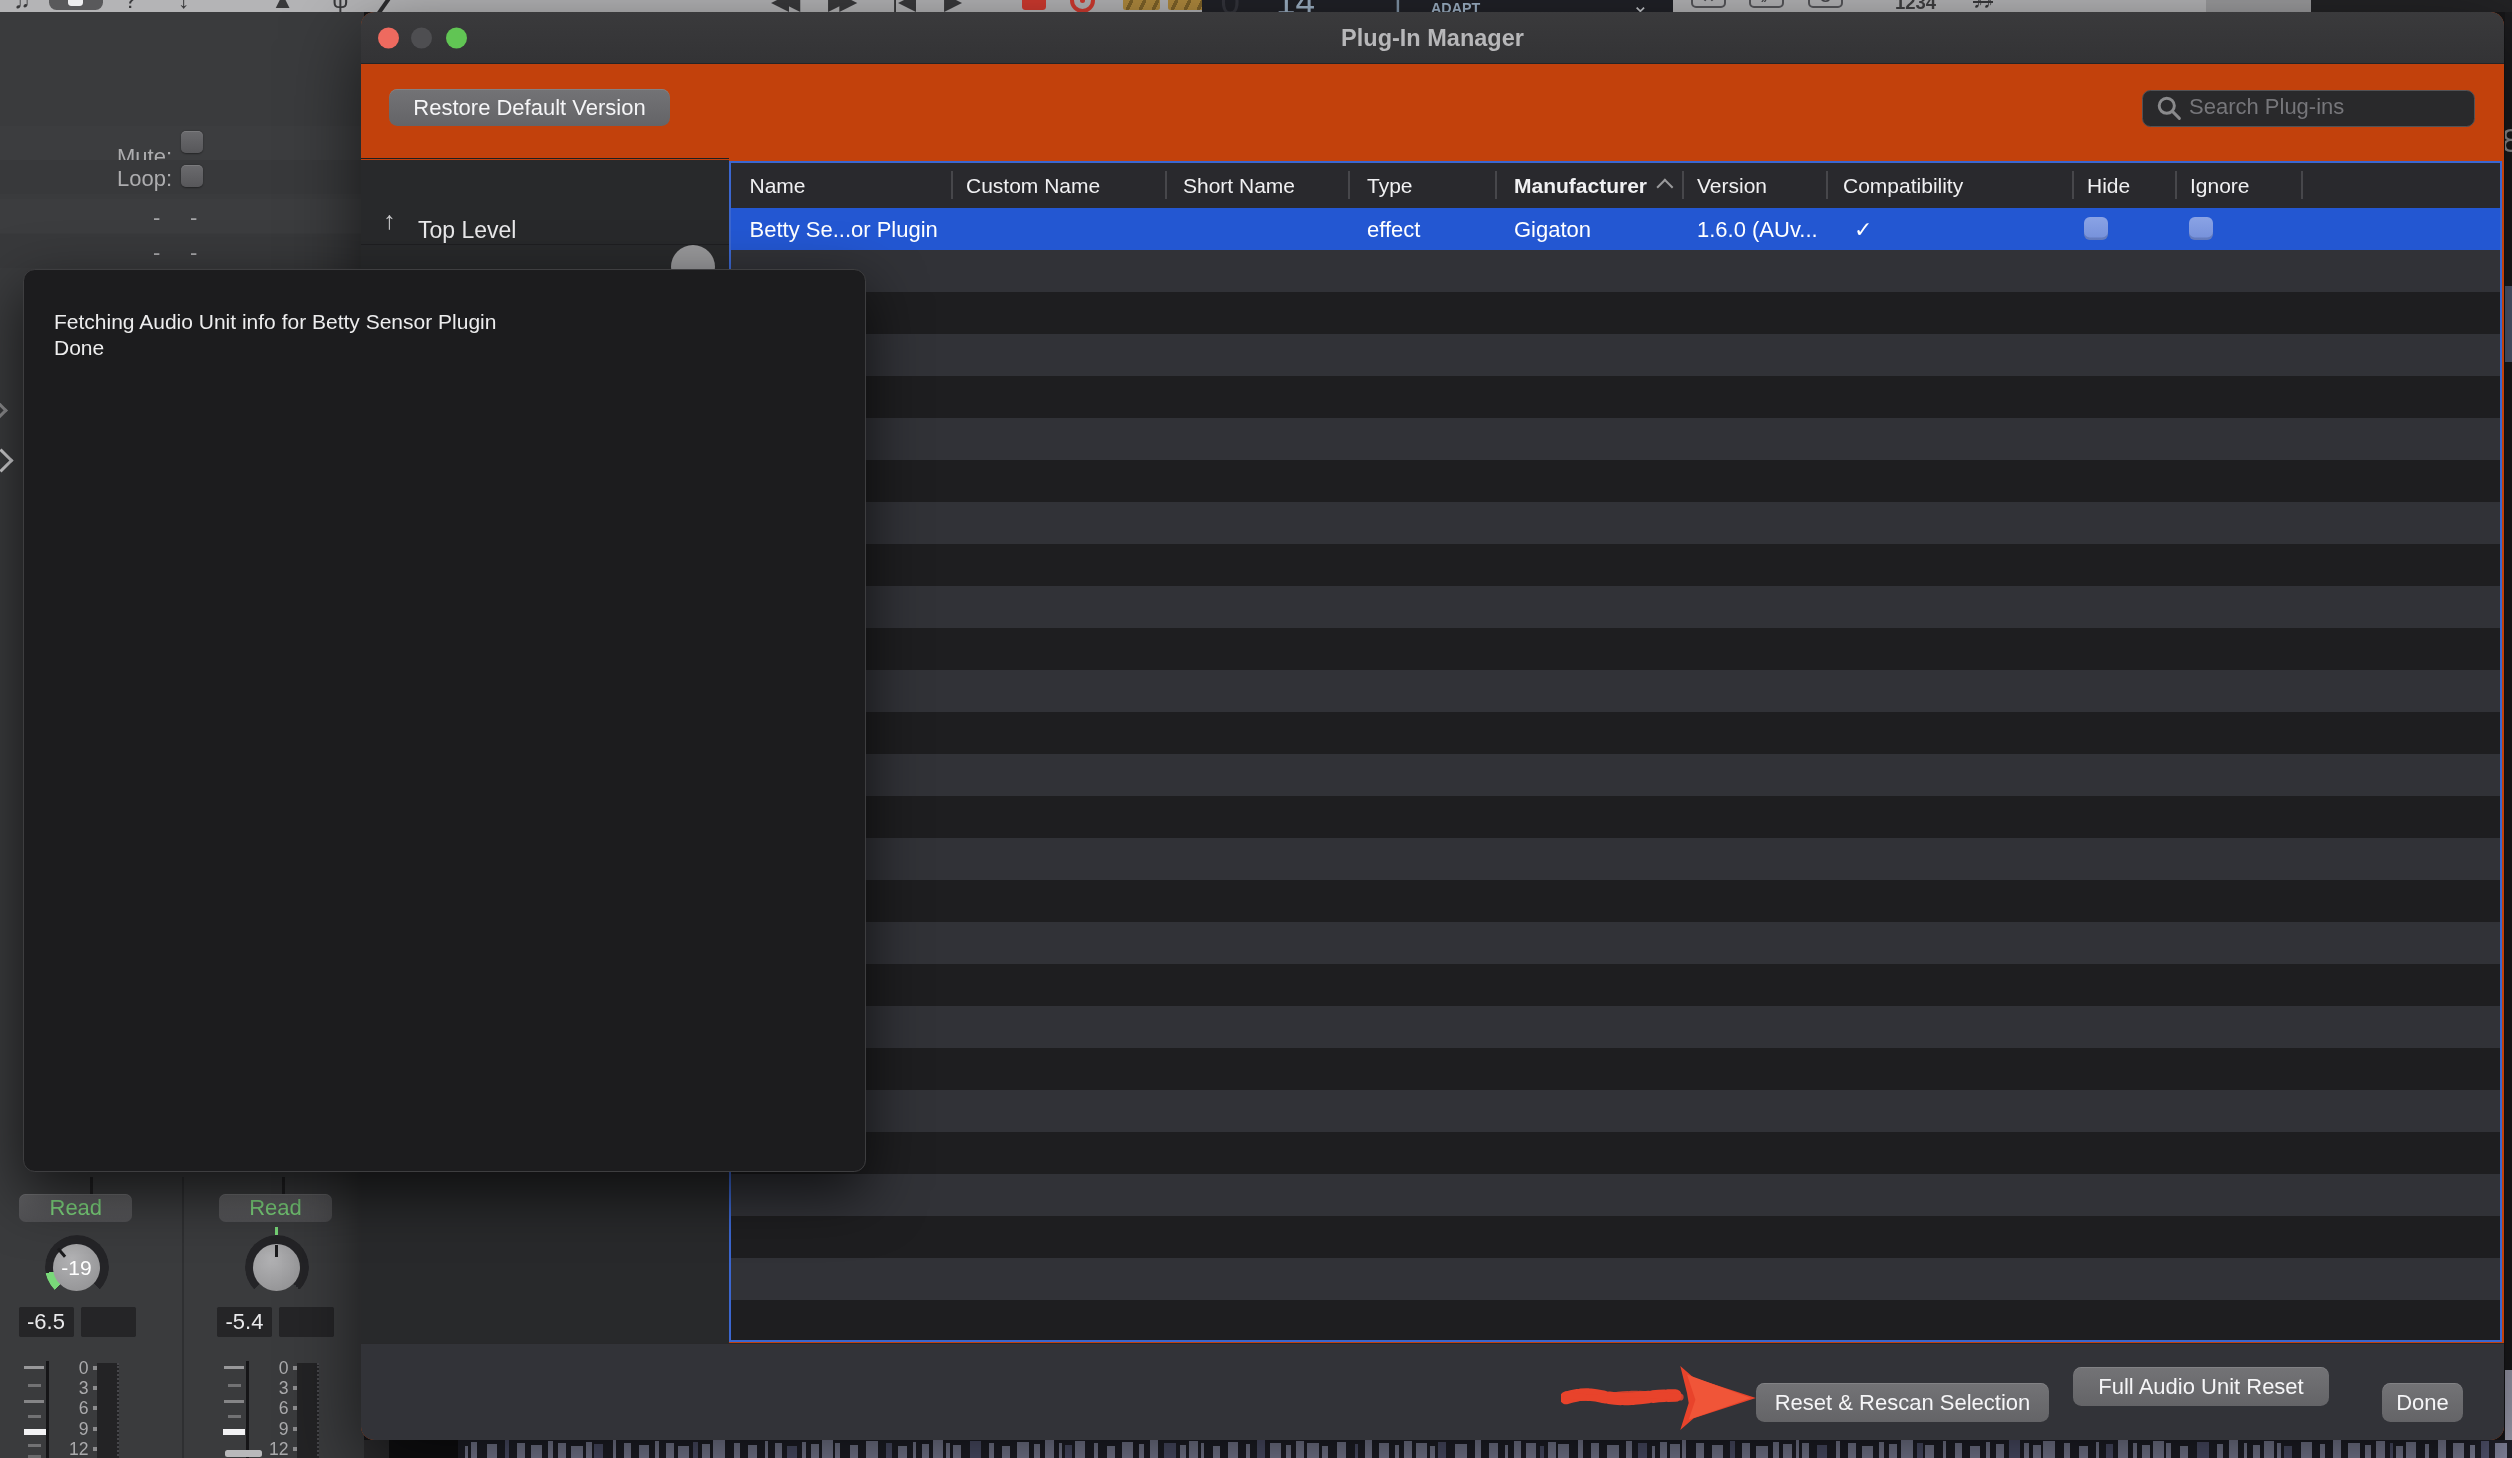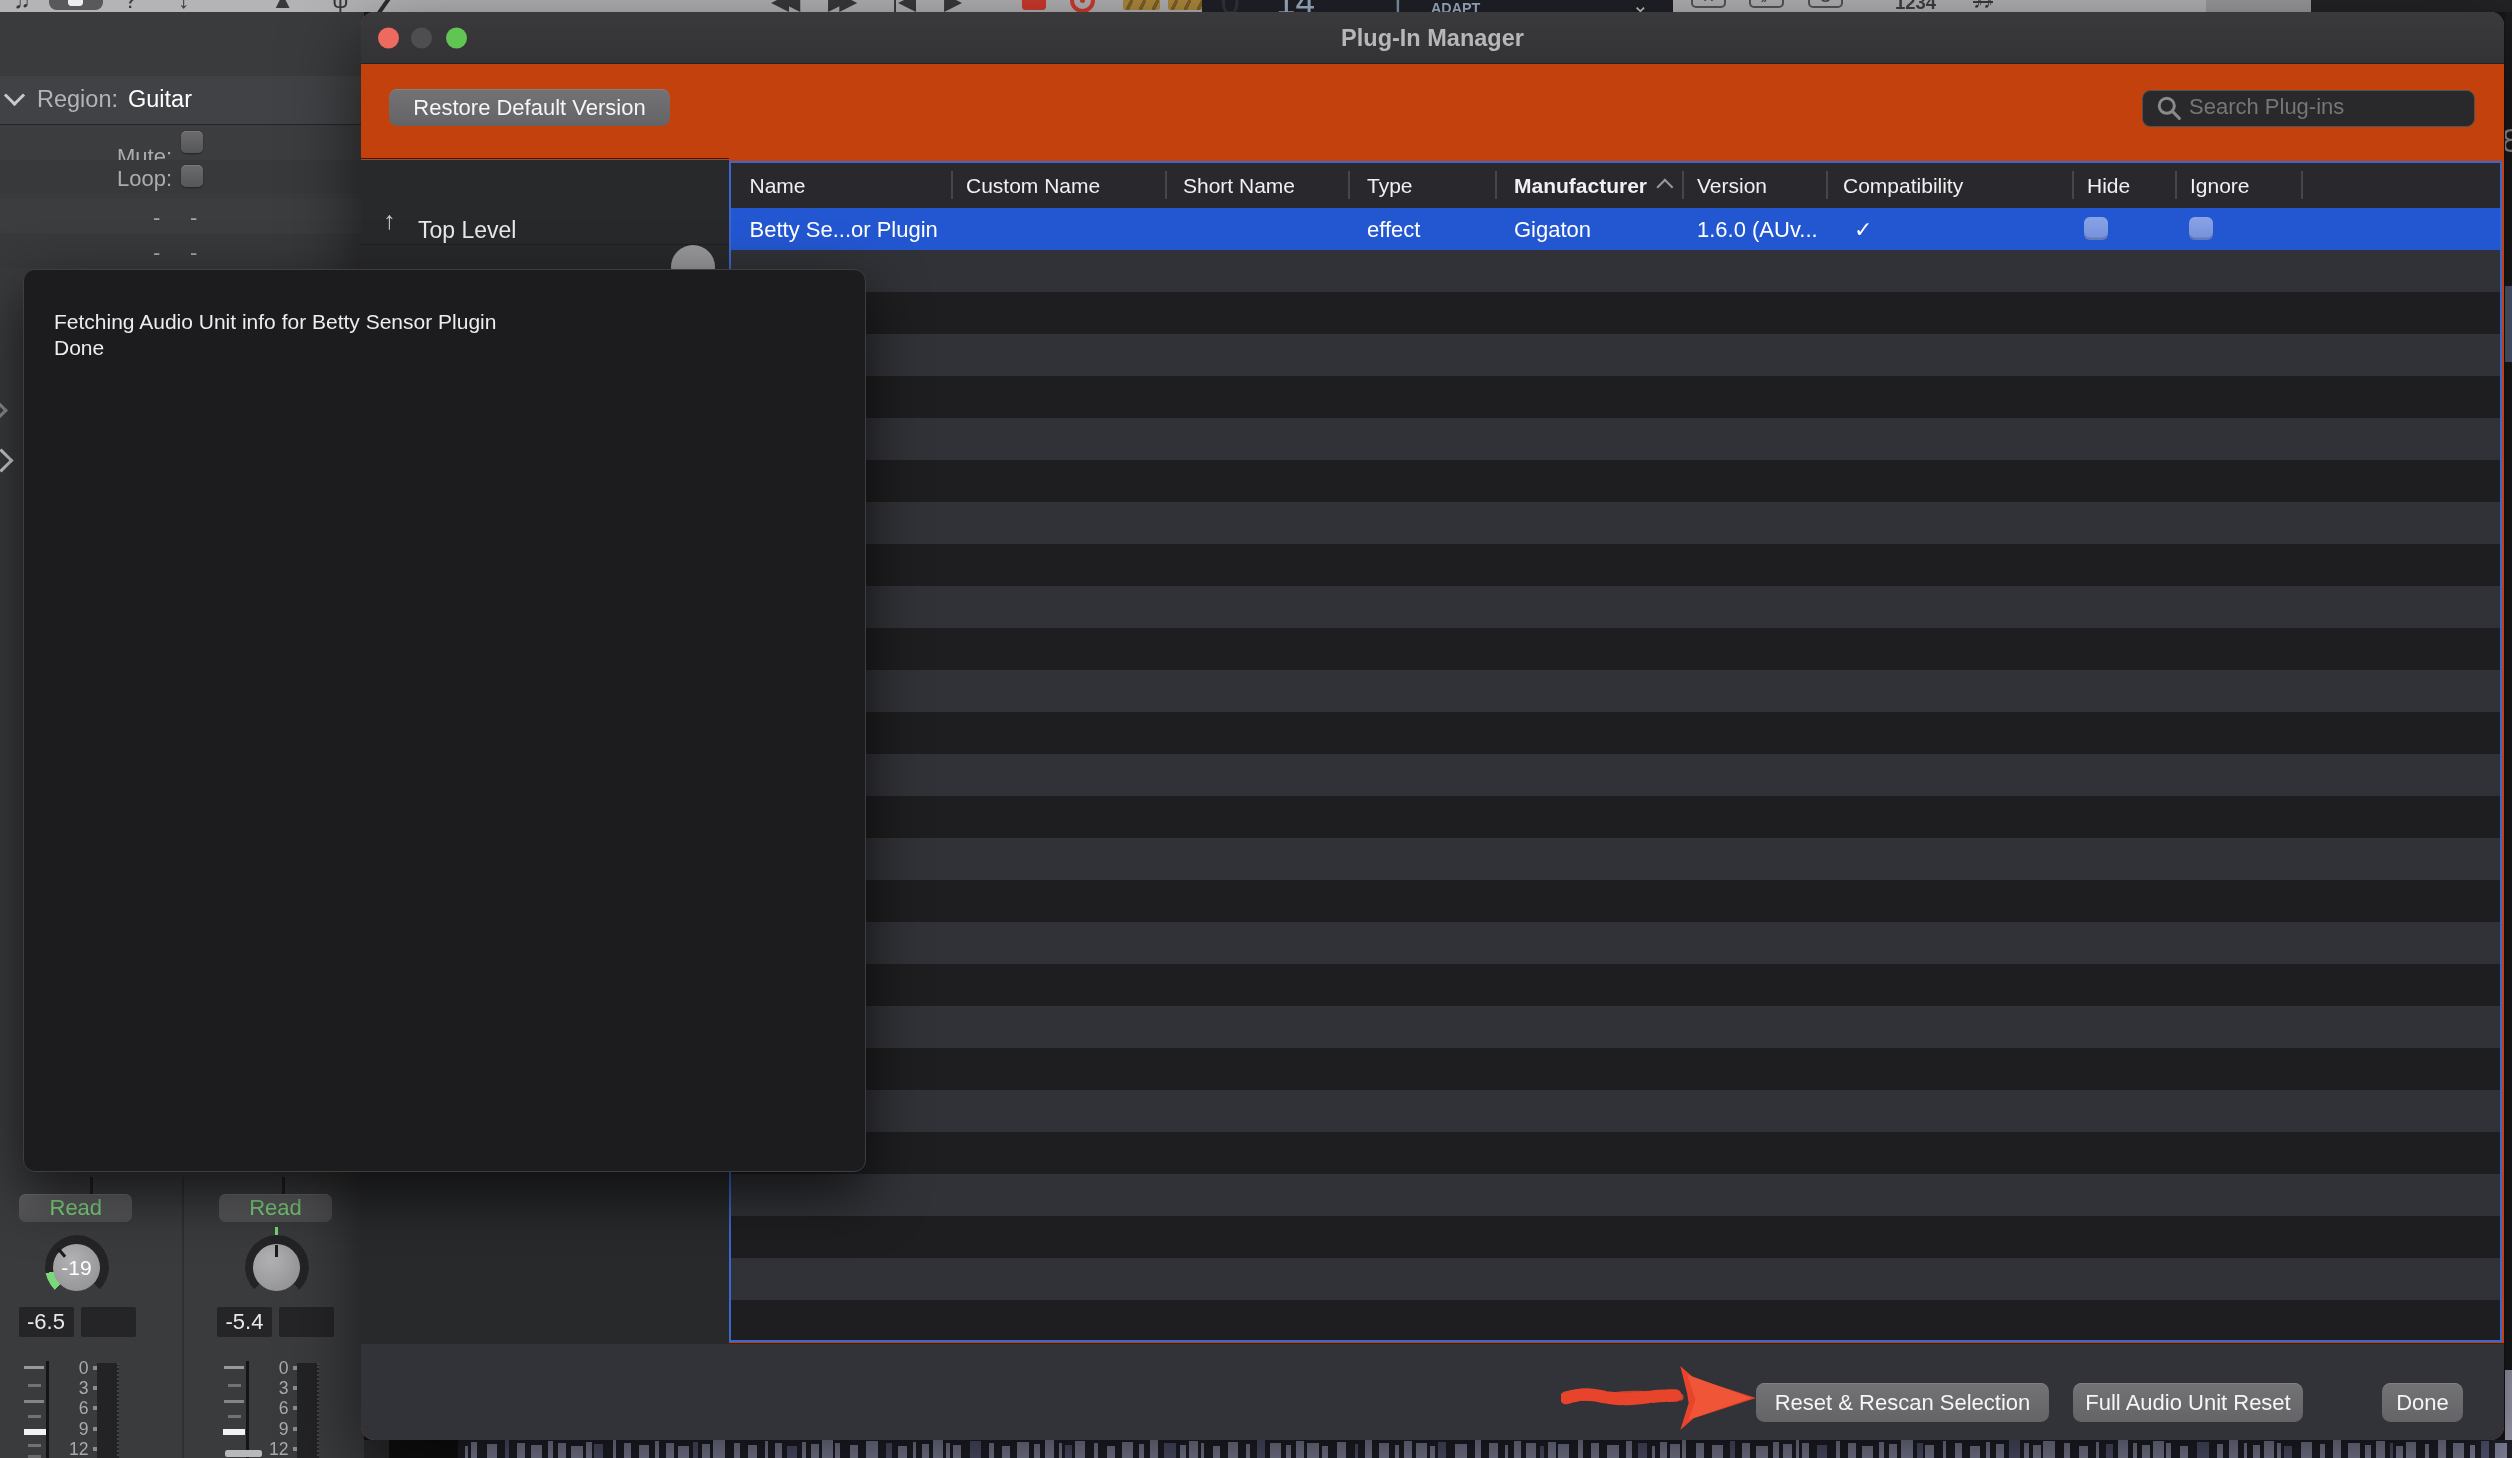--- a/index.html
+++ b/index.html
@@ -118,25 +118,20 @@
   <div class="tb-box" style="left:1691px">✕</div>
   <div class="tb-box" style="left:1749px">∕∕</div>
   <div class="tb-box" style="left:1808px">S</div>
   <span style="position:absolute;left:1895px;top:-8.4px;font-size:18.5px;font-weight:bold;color:#3f3f41">1234</span>
   <span class="ts-glyph" style="left:1973px;top:-10px;font-size:20px;text-decoration:line-through">♪♪</span>
   <div style="position:absolute;left:2206px;top:0;width:105px;height:11.8px;background:#9b9b9d"></div>
   <div style="position:absolute;left:2311px;top:0;width:202px;height:11.8px;background:#232325"></div>
 </div>
 
 <div class="abs left-panel">
-  <div class="region-header">
-    <div class="chev-down" style="left:6.7px;top:11.8px"></div>
-    <span style="position:absolute;left:37px;top:10px;font-size:23.5px;color:#b4b4b6">Region:</span>
-    <span style="position:absolute;left:128px;top:10px;font-size:23.5px;color:#ffffff">Guitar</span>
-  </div>
   <div class="row-band" style="top:114px;background:#3c3d3f">
     <span class="lp-label" style="left:46px;top:18px">Mute:</span>
     <div class="lp-check" style="left:181px;top:5px"></div>
   </div>
   <div class="row-band" style="top:148px;background:#38393b">
     <span class="lp-label" style="left:46px;top:5.9px">Loop:</span>
     <div class="lp-check" style="left:181px;top:5px"></div>
   </div>
   <div class="row-band" style="top:187px;background:#3c3d3f">
     <span class="lp-dash" style="left:153px;top:6.7px">-  -</span>
@@ -433,21 +428,21 @@
       <span class="cell" style="left:1123px">✓</span>
       <div class="cb-blue" style="left:1353px"></div>
       <div class="cb-blue" style="left:1458px"></div>
     </div>
 
     <div class="stripes"></div>
   </div>
 
   <div class="pim-footer">
     <div class="gray-btn" style="left:1395px;top:39px;width:293px;height:39px;line-height:39px">Reset &amp; Rescan Selection</div>
-    <div class="gray-btn" style="left:1712px;top:39px;width:230px;height:39px;line-height:39px">Full Audio Unit Reset</div>
+    <div class="gray-btn" style="left:1712px;top:23px;width:256px;height:39px;line-height:39px">Full Audio Unit Reset</div>
     <div class="gray-btn" style="left:2021px;top:39px;width:81px;height:39px;line-height:39px">Done</div>
   </div>
 </div>
 
 <div class="abs rescan">
   <span class="rescan-line" style="top:40px">Fetching Audio Unit info for Betty Sensor Plugin</span>
   <span class="rescan-line" style="top:66px">Done</span>
 </div>
 
 <svg class="abs" style="left:1561px;top:1356px;z-index:8" width="210" height="84" viewBox="0 0 250 100">

